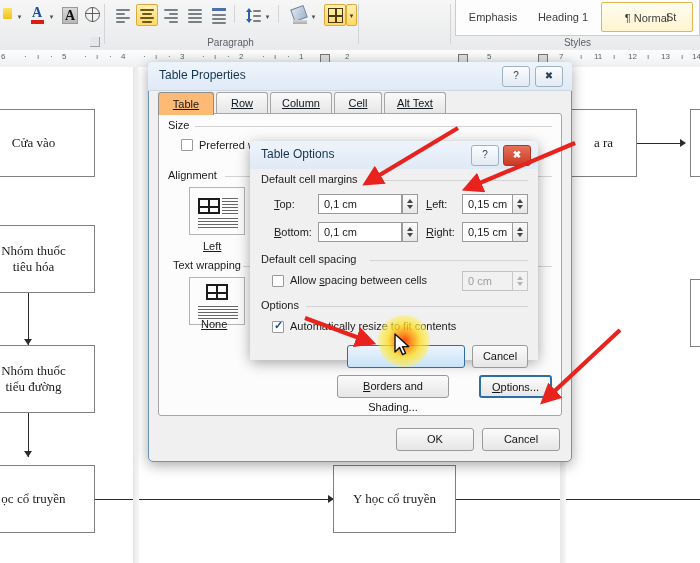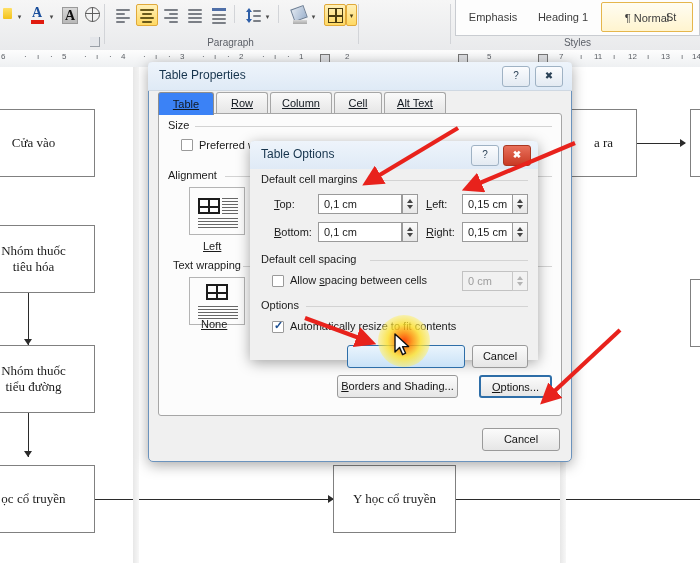--- a/index.html
+++ b/index.html
@@ -140,21 +140,21 @@
   .tabstrip{position:absolute;left:10px;top:30px;height:21px;}
   .tab{
     position:absolute;top:0;height:21px;line-height:20px;
     padding:0 9px;box-sizing:border-box;
     font-size:11px;color:#11181f;
     background:linear-gradient(#fafafa,#e6e6e6);
     border:1px solid #a6a6a6;border-bottom:none;
     border-radius:3px 3px 0 0;text-align:center;
   }
   .tab.active{
-    background:#3b82f6;border-color:#8e8e8e;height:23px;line-height:22px;
+    background:#fdba74;border-color:#8e8e8e;height:23px;line-height:22px;
     z-index:3;
   }
   .tabpage{
     position:absolute;left:10px;right:10px;top:51px;bottom:46px;
     background:#fcfcfc;border:1px solid #a6a6a6;border-radius:0 3px 3px 3px;
   }
 
   
   .grp-label{position:absolute;font-size:11px;color:#1b1b1b;background:transparent;}
   .grp-rule{position:absolute;height:1px;background:#d3d3d3;}
@@ -533,28 +533,29 @@
           <i></i>
           <i></i>
           <i></i>
           <i></i>
           <i></i>
           <i></i>
         </div>
     </div>
     <div class="lbl" style="left:122px;top:216px;"><span class="ul">A</span></div>
 
-    <div class="btn" style="left:178px;top:261px;width:121px;">
+    <div class="btn" style="left:178px;top:261px;width:112px;">
       <span style="text-decoration:underline;">B</span><span id="bs-rest">orders and Shading...</span>
     </div>
     <div class="btn outline" style="left:320px;top:261px;width:73px;">
       <span id="opt-lbl"><span style="text-decoration:underline;">O</span>ptions...</span>
     </div>
   </div>
 
+  <div class="btn" style="left:248px;top:366px;width:78px;">OK</div>
   <div class="btn" style="left:334px;top:366px;width:78px;">Cancel</div>
 </div>
 
 <div class="dlg" id="dlg-table-options" style="left:250px;top:141px;width:288px;height:219px;">
   <div class="dlg-frame"></div>
 
   <div class="dlg-title">
     <div class="dlg-title-txt">Table Options</div>
     <div class="tbtn" style="right:39px;">?</div>
     <div class="tbtn close-red" style="right:7px;">✖</div>

